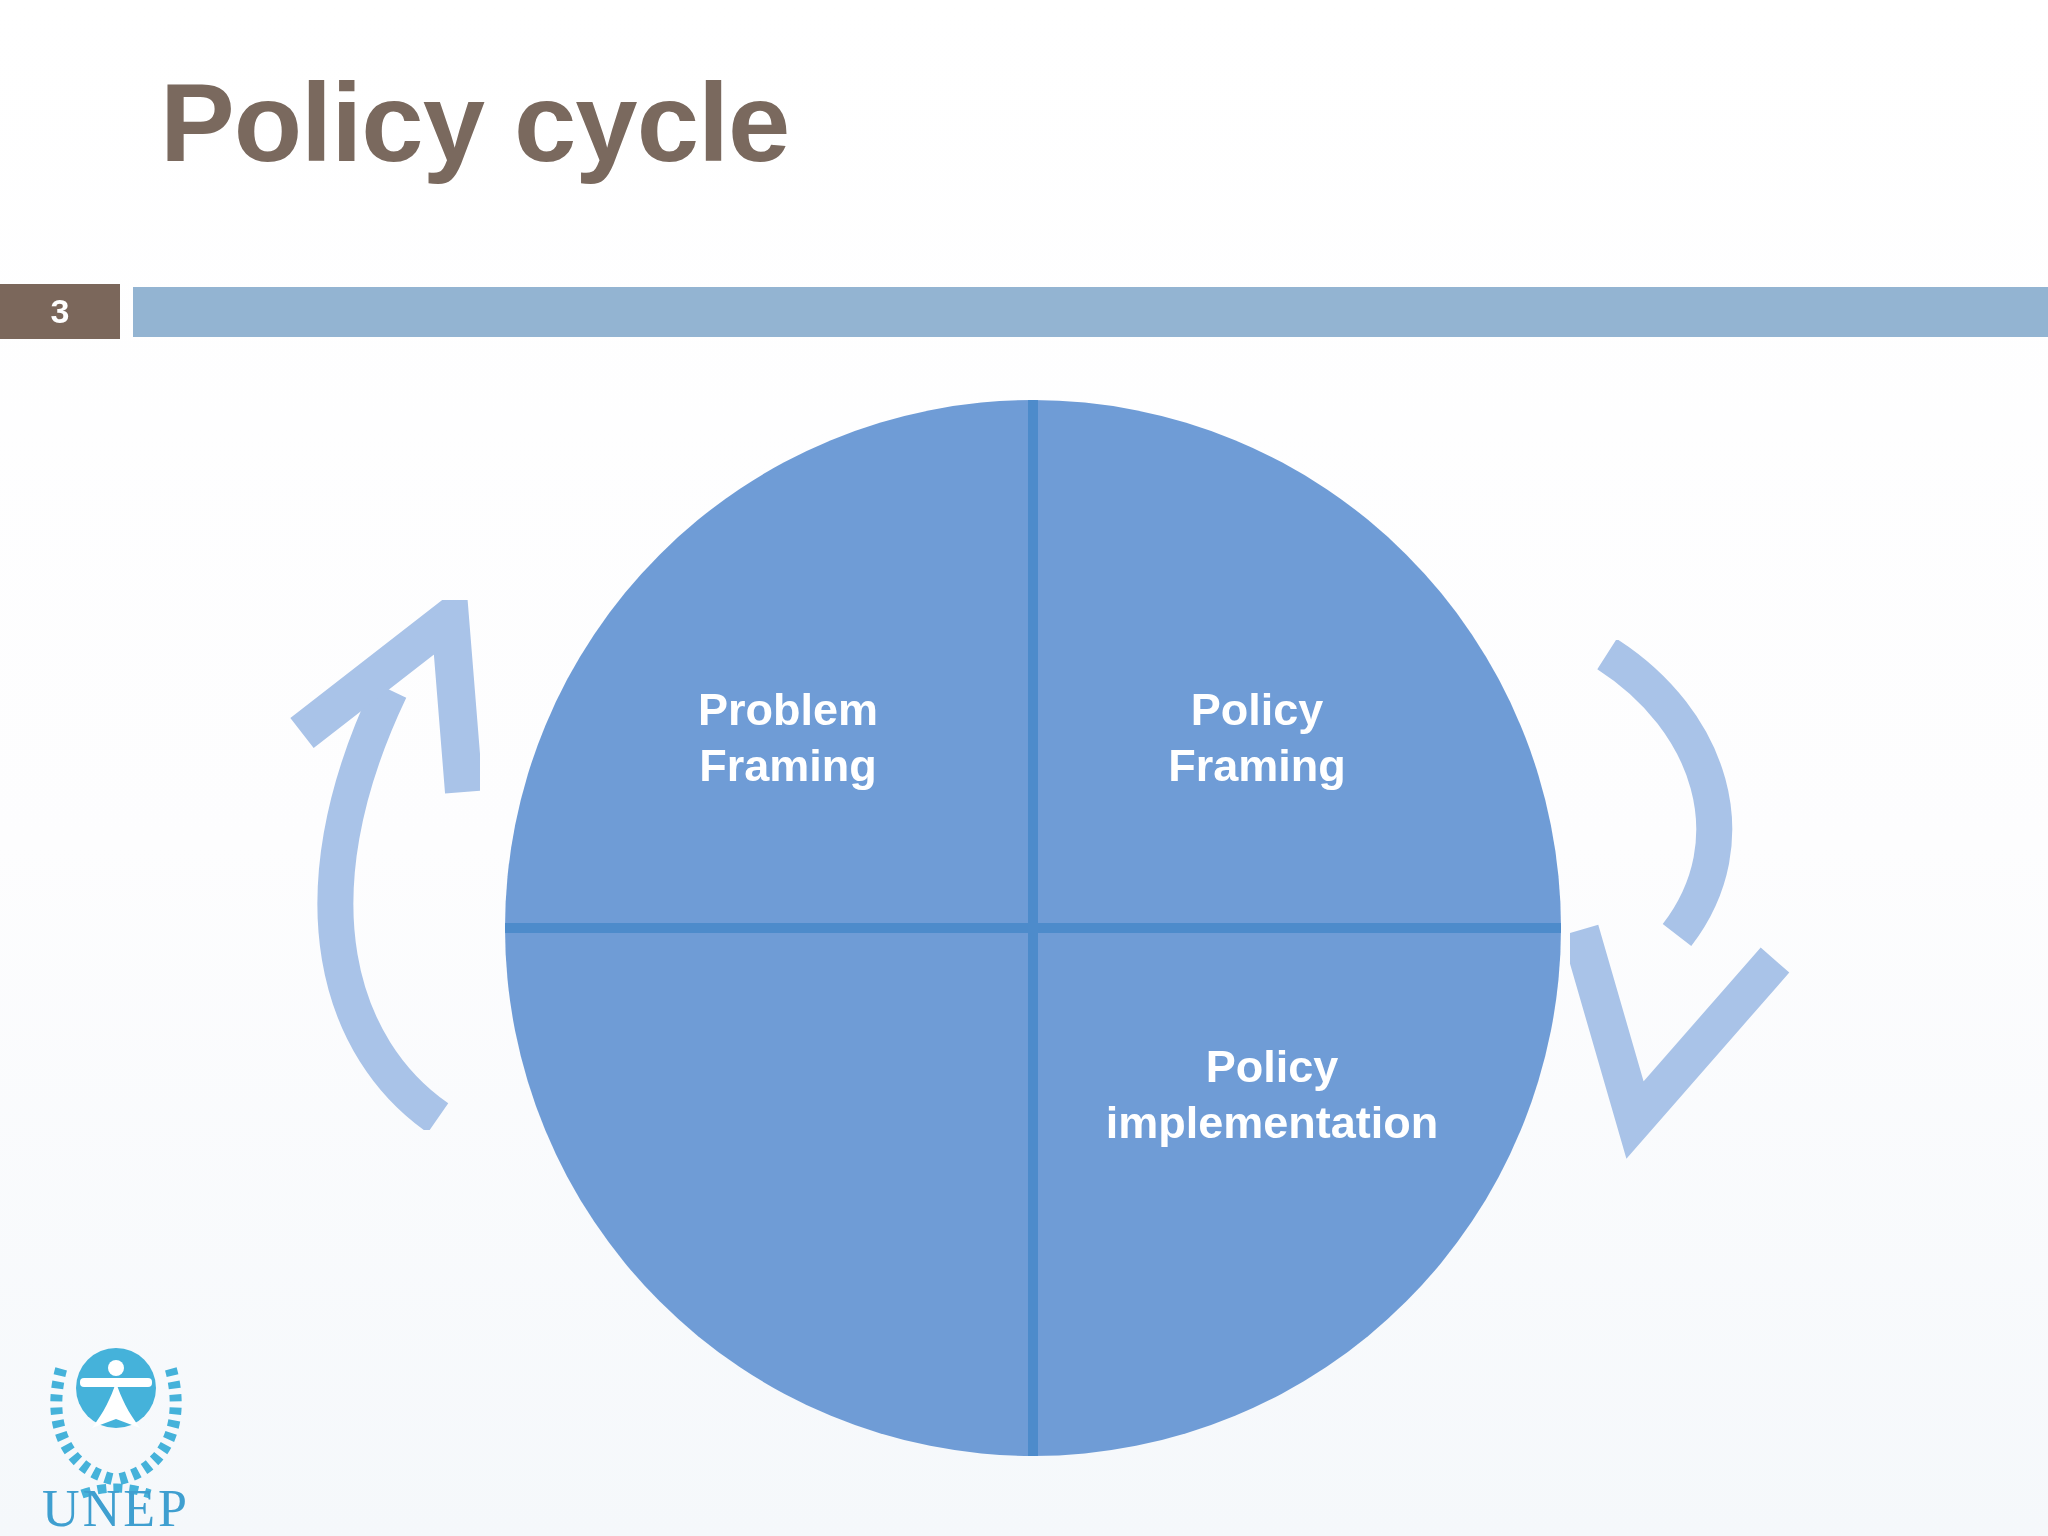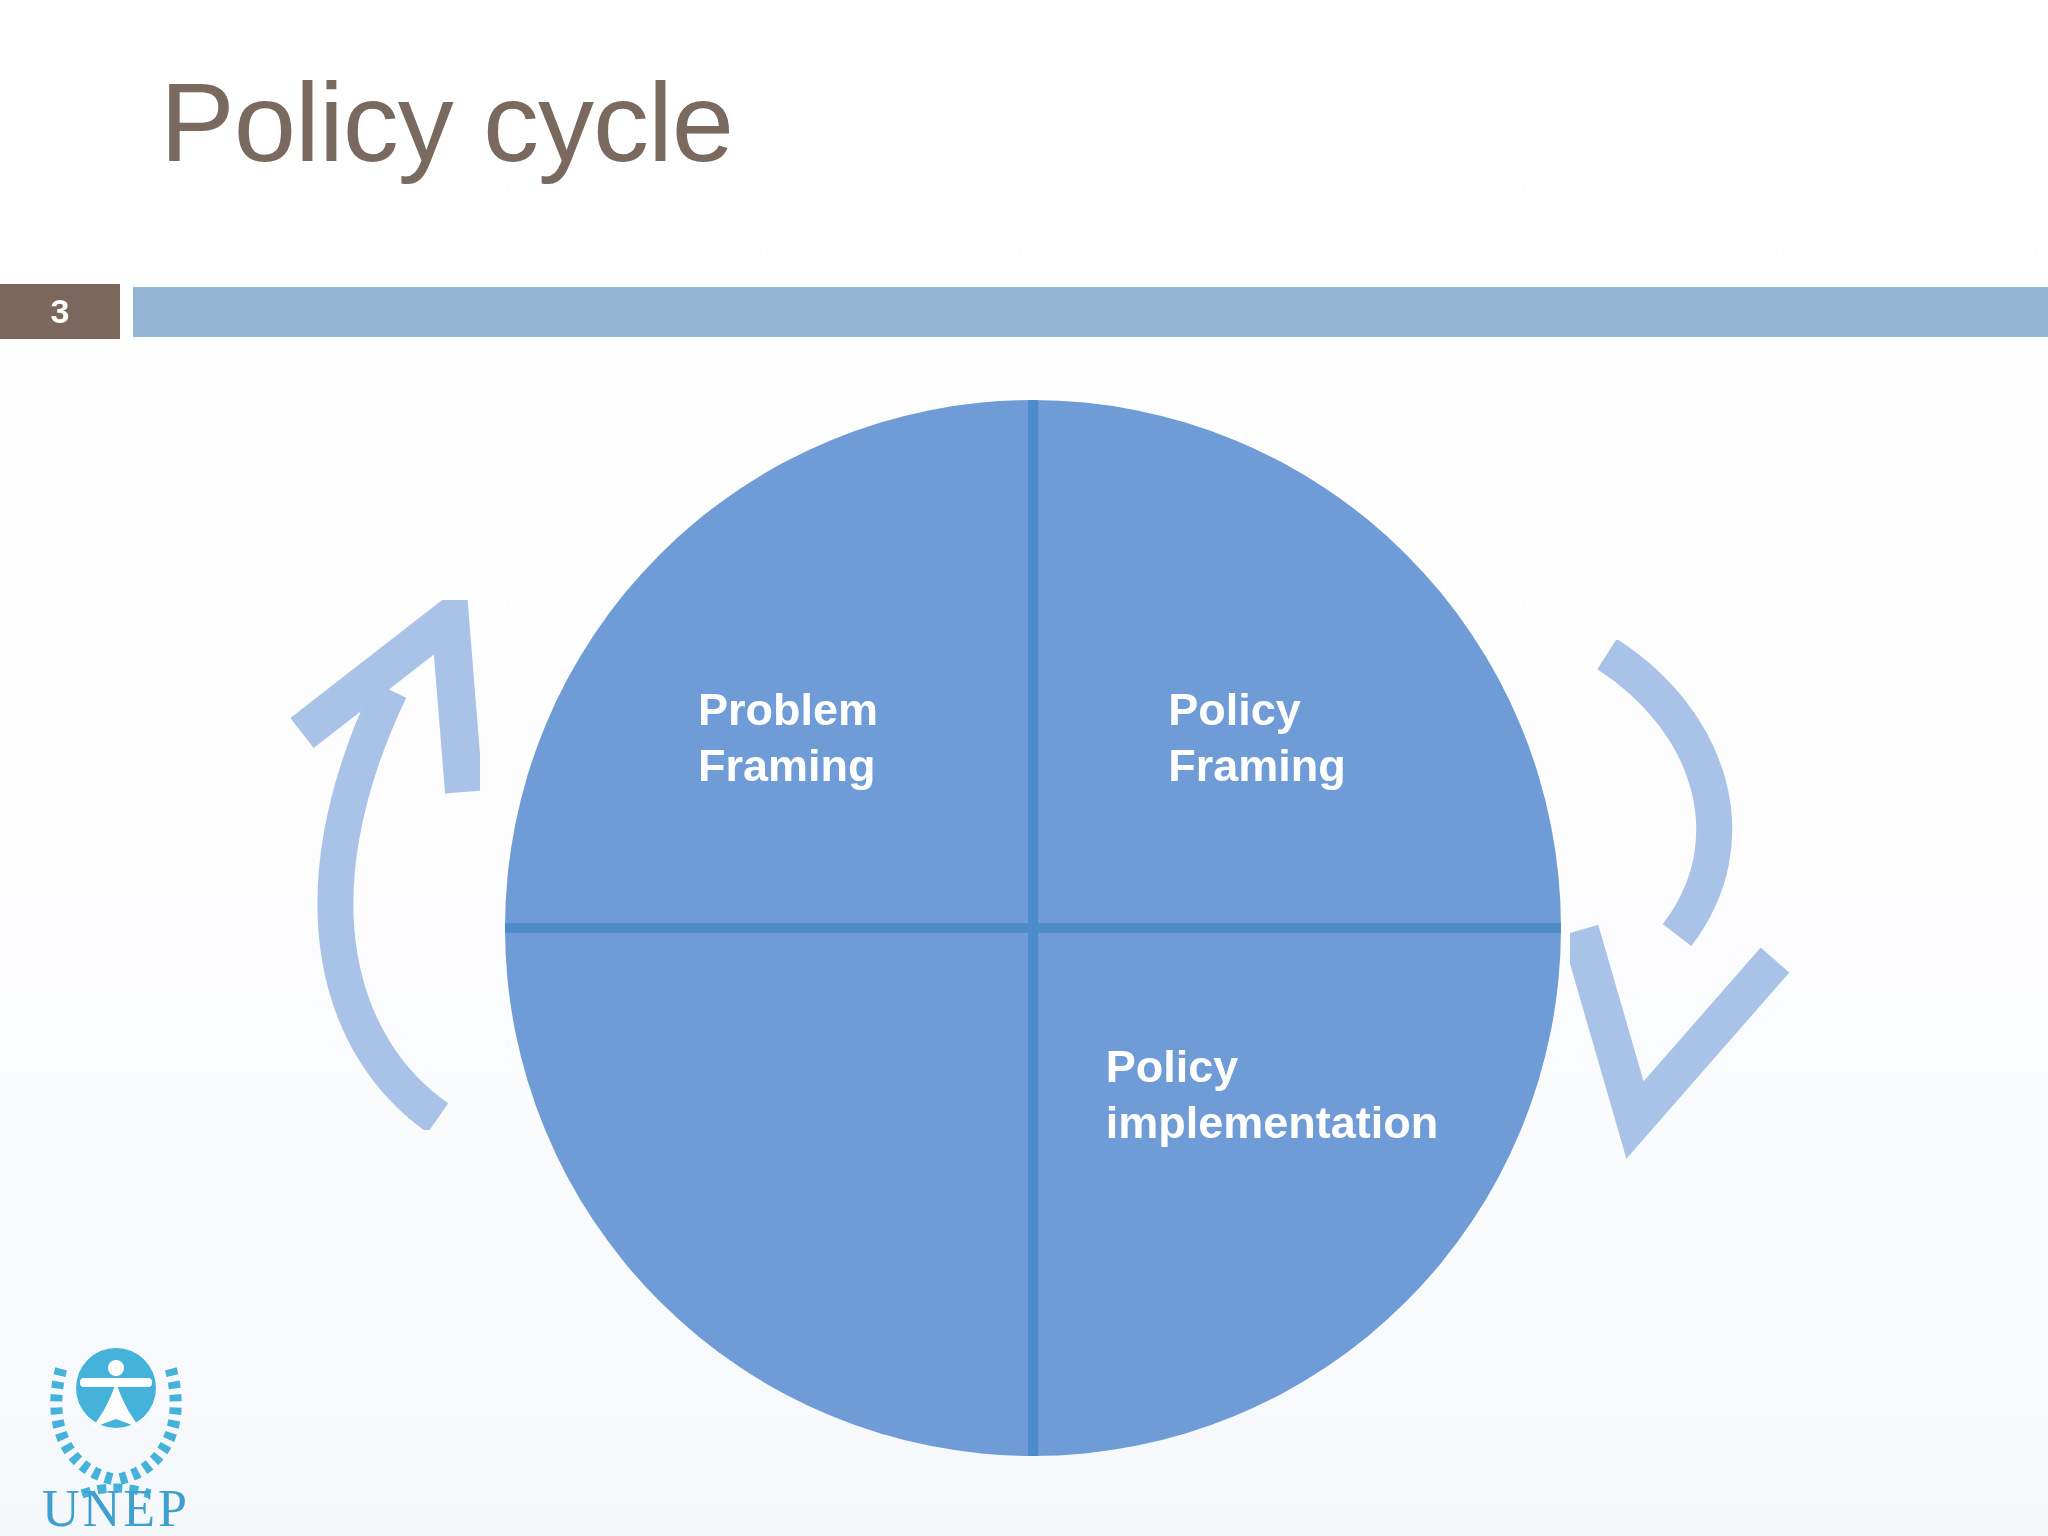--- a/index.html
+++ b/index.html
@@ -5,21 +5,21 @@
   html,body{margin:0;padding:0;background:#ffffff;}
   .slide{
     position:relative;
     width:2048px;height:1536px;
     background:linear-gradient(180deg,#ffffff 0%,#fdfdfe 55%,#f5f8fb 100%);
     overflow:hidden;
     font-family:"Liberation Sans",sans-serif;
   }
   .title{
     position:absolute;left:160px;top:58px;
-    font-size:112px;font-weight:400;letter-spacing:-1px;
+    font-size:112px;font-weight:700;letter-spacing:-1px;
     color:#7a695e;margin:0;white-space:nowrap;
   }
   .page-badge{
     position:absolute;left:0;top:284px;width:120px;height:55px;
     background:#7b675b;color:#ffffff;
     display:flex;align-items:center;justify-content:center;
     font-size:34px;font-weight:bold;
   }
   .accent-bar{
     position:absolute;left:133px;top:287px;right:0;height:50px;
@@ -27,21 +27,21 @@
   }
   .cycle-circle{
     position:absolute;left:505px;top:400px;width:1056px;height:1056px;
     border-radius:50%;background:#6f9cd6;overflow:hidden;
   }
   .divider-v{position:absolute;left:523px;top:0;width:10px;height:100%;background:#4d8bcb;}
   .divider-h{position:absolute;left:0;top:523px;width:100%;height:10px;background:#4d8bcb;}
   .q-label{
     position:absolute;transform:translate(-50%,-50%);
     color:#ffffff;font-weight:bold;font-size:45px;line-height:1.25;
-    white-space:nowrap;
+    text-align:center;white-space:nowrap;
   }
   .q-label span{display:block;}
   .q-tl{left:283px;top:338px;}
   .q-tr{left:752px;top:338px;}
   .q-bl{left:270px;top:695px;}
   .q-br{left:767px;top:695px;}
   .arrow-svg{position:absolute;}
   .arrow-left{left:280px;top:600px;}
   .arrow-right{left:1570px;top:640px;}
   .unep-logo{position:absolute;left:30px;top:1316px;}

